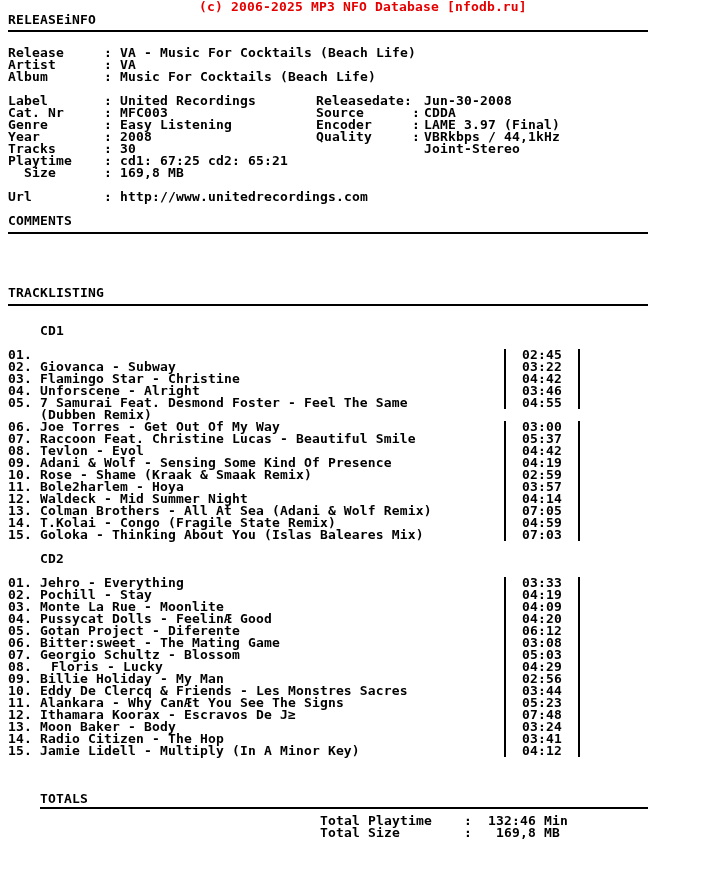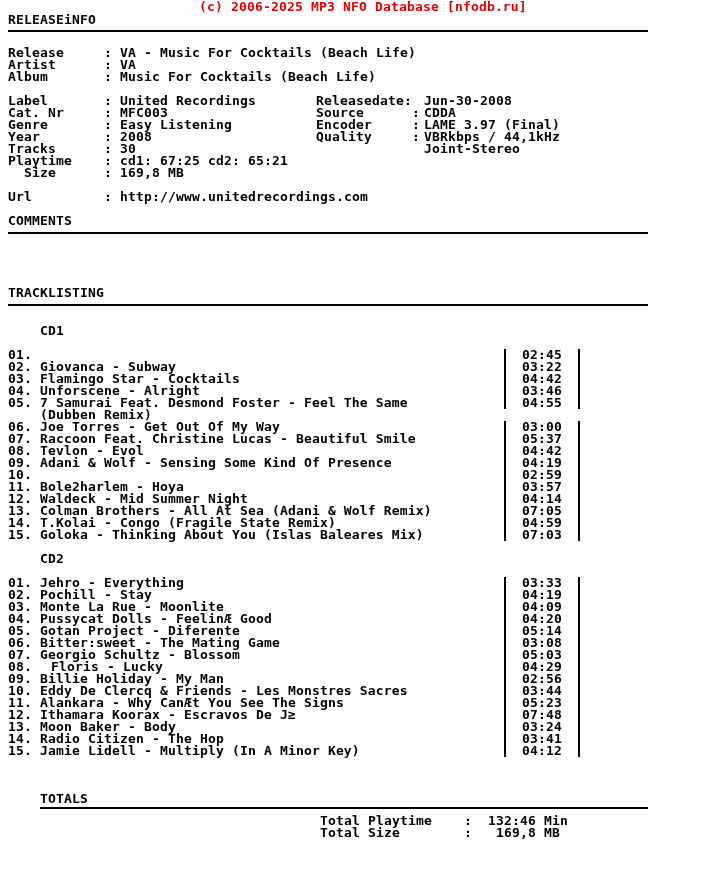--- a/index.html
+++ b/index.html
@@ -156,21 +156,21 @@
       <div class="row">
         <span class="abs" style="left:8px">02.</span>
         <span class="abs" style="left:40px">Giovanca - Subway</span>
         <span class="bar" style="left:504px"></span>
         <span class="abs" style="left:522px">03:22</span>
         <span class="bar" style="left:578px"></span>
       </div>
 
       <div class="row">
         <span class="abs" style="left:8px">03.</span>
-        <span class="abs" style="left:40px">Flamingo Star - Cocktails</span>
+        <span class="abs" style="left:40px">Flamingo Star - Christine</span>
         <span class="bar" style="left:504px"></span>
         <span class="abs" style="left:522px">04:42</span>
         <span class="bar" style="left:578px"></span>
       </div>
 
       <div class="row">
         <span class="abs" style="left:8px">04.</span>
         <span class="abs" style="left:40px">Unforscene - Alright</span>
         <span class="bar" style="left:504px"></span>
         <span class="abs" style="left:522px">03:46</span>
@@ -218,20 +218,21 @@
       <div class="row">
         <span class="abs" style="left:8px">09.</span>
         <span class="abs" style="left:40px">Adani &amp; Wolf - Sensing Some Kind Of Presence</span>
         <span class="bar" style="left:504px"></span>
         <span class="abs" style="left:522px">04:19</span>
         <span class="bar" style="left:578px"></span>
       </div>
 
       <div class="row">
         <span class="abs" style="left:8px">10.</span>
+        <span class="abs" style="left:40px">Rose - Shame (Kraak &amp; Smaak Remix)</span>
         <span class="bar" style="left:504px"></span>
         <span class="abs" style="left:522px">02:59</span>
         <span class="bar" style="left:578px"></span>
       </div>
 
       <div class="row">
         <span class="abs" style="left:8px">11.</span>
         <span class="abs" style="left:40px">Bole2harlem - Hoya</span>
         <span class="bar" style="left:504px"></span>
         <span class="abs" style="left:522px">03:57</span>
@@ -303,21 +304,21 @@
         <span class="abs" style="left:40px">Pussycat Dolls - FeelinÆ Good</span>
         <span class="bar" style="left:504px"></span>
         <span class="abs" style="left:522px">04:20</span>
         <span class="bar" style="left:578px"></span>
       </div>
 
       <div class="row">
         <span class="abs" style="left:8px">05.</span>
         <span class="abs" style="left:40px">Gotan Project - Diferente</span>
         <span class="bar" style="left:504px"></span>
-        <span class="abs" style="left:522px">05:14</span>
+        <span class="abs" style="left:522px">06:12</span>
         <span class="bar" style="left:578px"></span>
       </div>
 
       <div class="row">
         <span class="abs" style="left:8px">06.</span>
         <span class="abs" style="left:40px">Bitter:sweet - The Mating Game</span>
         <span class="bar" style="left:504px"></span>
         <span class="abs" style="left:522px">03:08</span>
         <span class="bar" style="left:578px"></span>
       </div>

